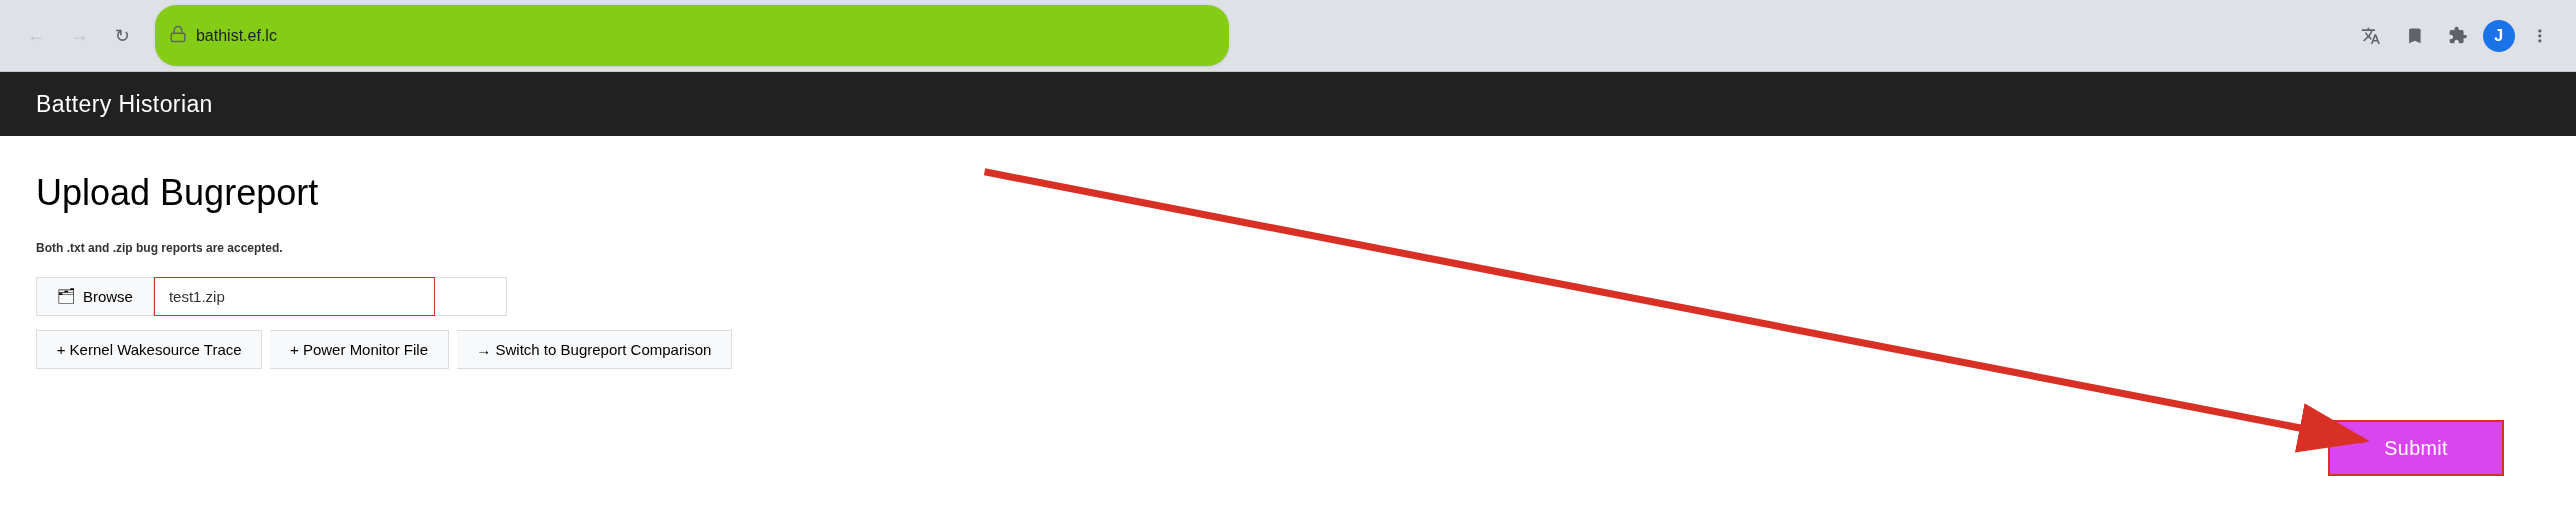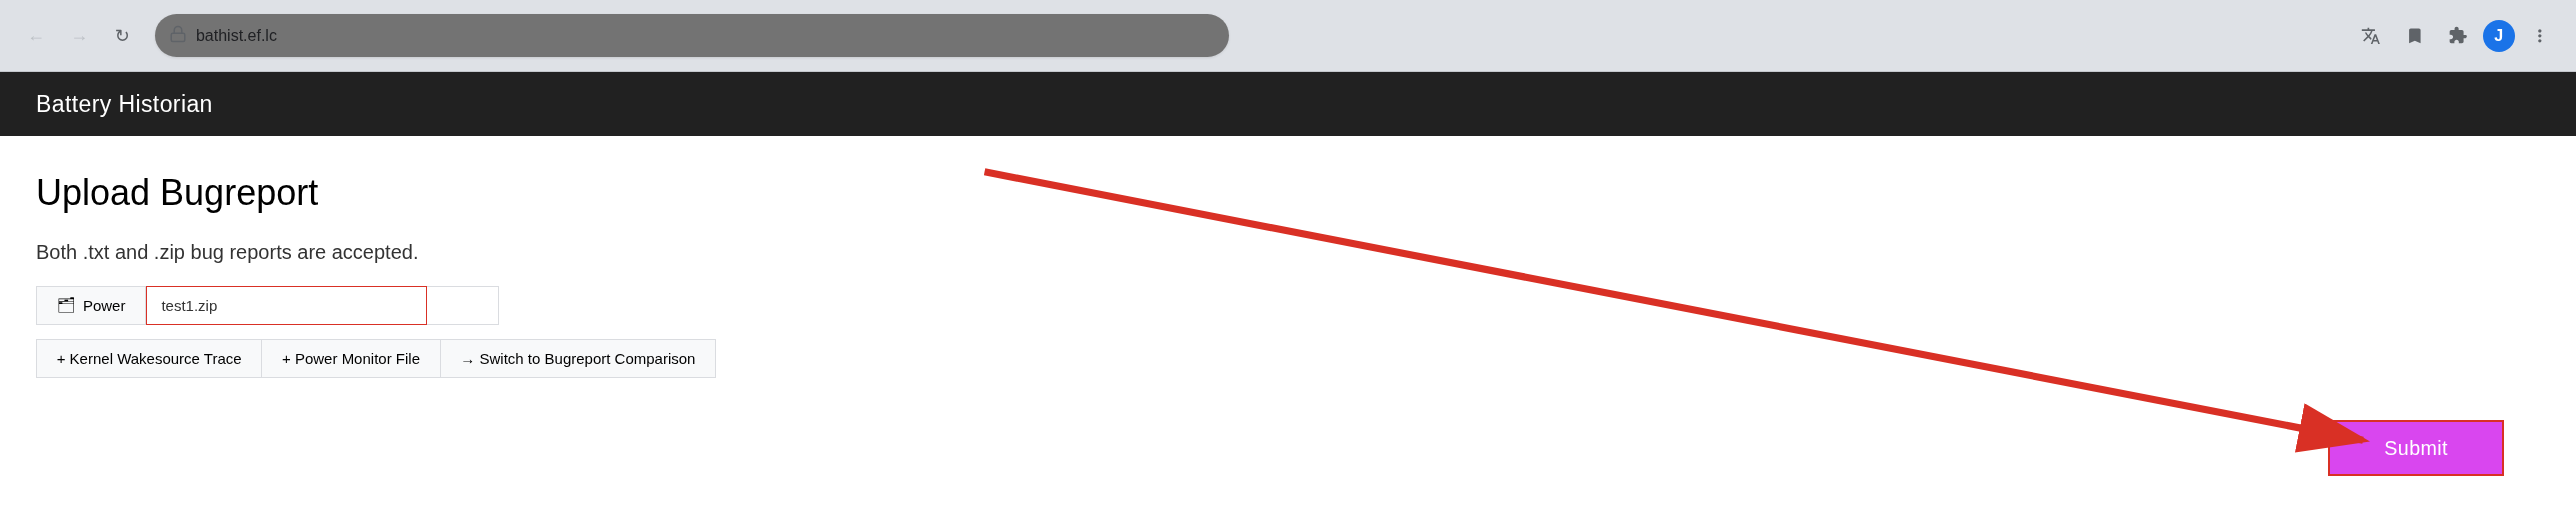--- a/index.html
+++ b/index.html
@@ -62,23 +62,23 @@
       display: flex;
       align-items: center;
       justify-content: center;
       font-size: 18px;
       color: #5f6368;
     }
 
     .address-bar-container {
       flex: 1;
       max-width: 1074px;
-      background: #737373;
+      background: #84cc16;
       border-radius: 21.5px;
-      height: 43px;
+      height: 61px;
       display: flex;
       align-items: center;
       padding: 0 14.3px;
       gap: 9px;
       box-shadow: 0 0.9px 2.7px rgba(0,0,0,0.1);
     }
 
     .security-icon {
       color: #5f6368;
       font-size: 16px;
@@ -150,23 +150,24 @@
     }
 
     .page-title {
       font-size: 36px;
       font-weight: 400;
       color: #000;
       margin-bottom: 27px;
     }
 
     .subtitle {
-      font-size: 20px;
+      font-size: 12px;
       color: #333;
       margin-bottom: 21.5px;
+      font-weight: bold;
     }
 
     
     .file-input-row {
       display: flex;
       align-items: center;
       gap: 0;
       margin-bottom: 14.3px;
     }
 
@@ -197,21 +198,21 @@
       border: 0.9px solid #dadce0;
       border-left: none;
       height: 39px;
       width: 72px;
     }
 
     
     .action-buttons-row {
       display: flex;
       align-items: center;
-      gap: 0;
+      gap: 8px;
     }
 
     .action-btn {
       background: #f8f9fa;
       border: 0.9px solid #dadce0;
       padding: 9px 19.7px;
       font-size: 15px;
       cursor: pointer;
       display: flex;
       align-items: center;
@@ -311,21 +312,21 @@
     </defs>
     <line x1="1100" y1="40" x2="2640" y2="340" stroke="#d93025" stroke-width="8" marker-end="url(#arrowhead)"></line>
   </svg>
 
   <h1 class="page-title">Upload Bugreport</h1>
   <p class="subtitle">Both .txt and .zip bug reports are accepted.</p>
 
   <div class="file-input-row">
     <button class="browse-btn">
       <span>🗂</span>
-      <span>Power</span>
+      <span>Browse</span>
     </button>
     <input type="text" class="file-name-input" value="test1.zip" readonly="" style="">
     <div class="upload-end"></div>
   </div>
 
   <div class="action-buttons-row">
     <button class="action-btn">
       <span>+ Kernel Wakesource Trace</span>
     </button>
     <button class="action-btn">

